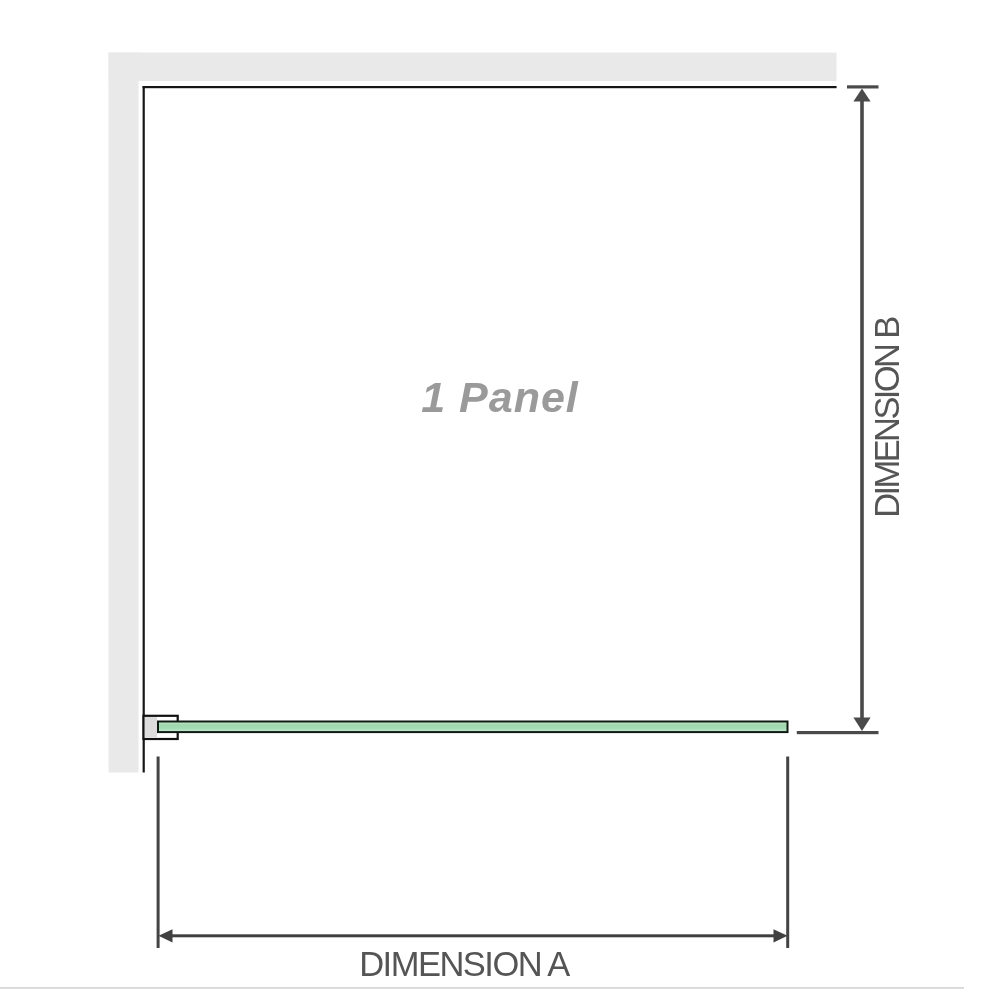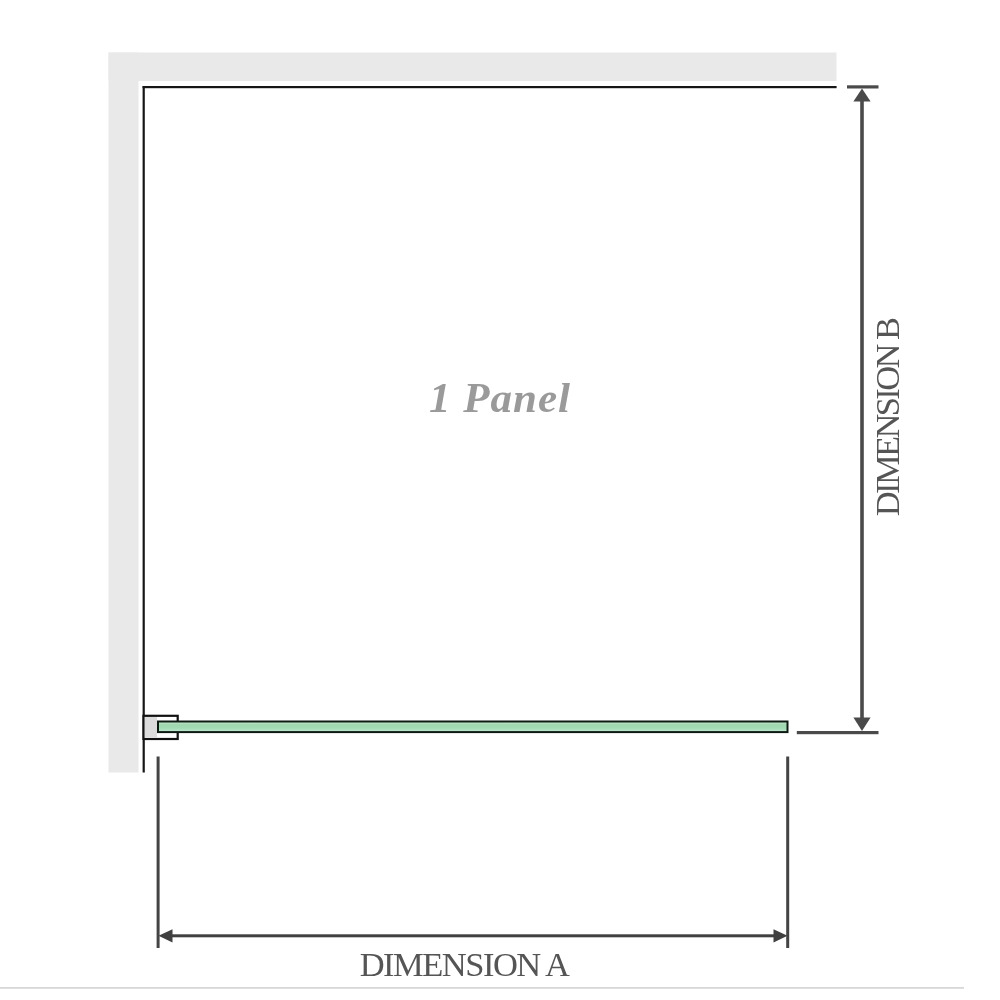--- a/index.html
+++ b/index.html
@@ -1,17 +1,17 @@
 <!DOCTYPE html>
 <html><head>
 <meta charset="utf-8">
 <style>
   html,body{margin:0;padding:0;background:#ffffff;}
   .page{position:relative;width:964px;height:1000px;background:#ffffff;overflow:hidden;
-        font-family:Liberation Serif, serif;}
+        font-family:Liberation Sans, sans-serif;}
 </style>
 </head>
 <body>
 <div class="page">
 <svg width="1000" height="1000" viewBox="0 0 1000 1000" xmlns="http://www.w3.org/2000/svg">
 
   <rect x="0" y="0" width="1000" height="1000" fill="#ffffff"></rect>
 
   <rect x="108.5" y="52.5" width="728" height="28.5" fill="#e9e9e9"></rect>
 

